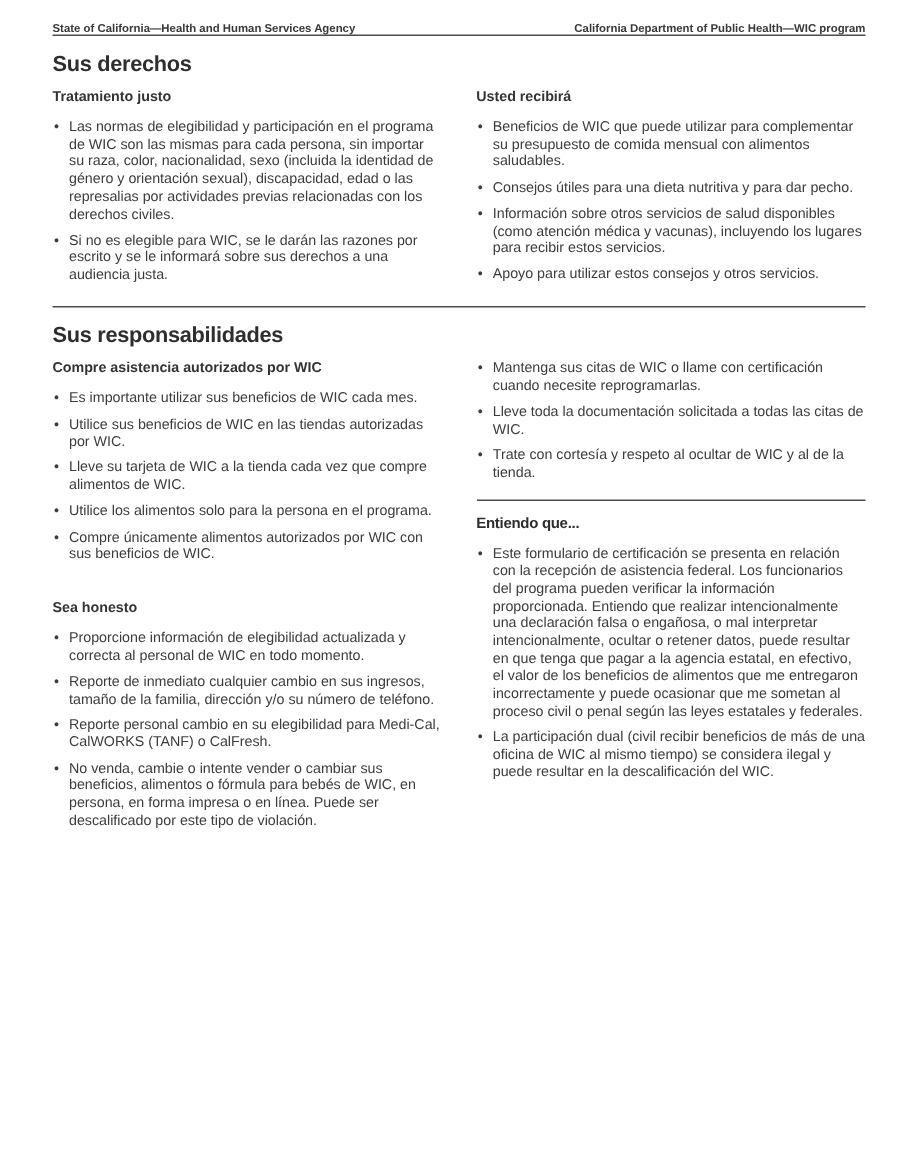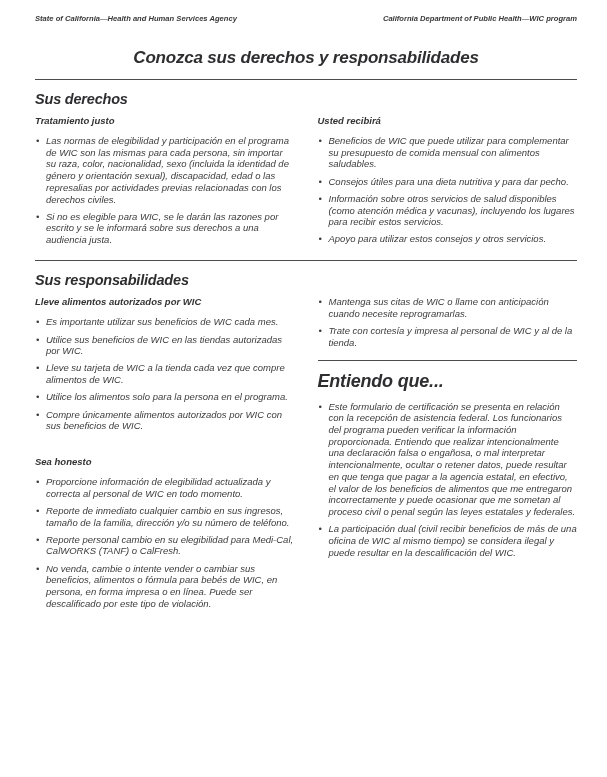--- a/index.html
+++ b/index.html
@@ -1,15 +1,15 @@
 <!DOCTYPE html>
 <html><head>
 <meta charset="utf-8">
 <style>
-  * { box-sizing: border-box; font-style: italic; }
+  * { box-sizing: border-box; }
   html, body { margin: 0; padding: 0; background: #ffffff; }
   .page {
     width: 607px;
     height: 777px;
     overflow: hidden;
     background: #ffffff;
     font-family: "Liberation Sans", sans-serif;
     color: #3a3a3c;
     padding: 10px 30px 0 35px;
     position: relative;
@@ -71,38 +71,37 @@
   }
   ul.bullets li::before {
     content: "\2022";
     position: absolute;
     left: 1px;
     top: 0;
   }
   .rule.full { margin: 9px 0 0 0; }
   .rule.col-rule { margin: 11px 0 10px 0; }
   .entiendo-heading {
-    font-size: 18px;
+    font-size: 10px;
     font-weight: bold;
     color: #2e2e30;
     margin: 0 0 9px 0;
     letter-spacing: -0.2px;
   }
 </style>
 </head>
 <body>
 
 <div class="page">
 
   <div class="doc-header">
     <span>State of California—Health and Human Services Agency</span>
     <span>California Department of Public Health—WIC program</span>
   </div>
 
-  <h1 class="doc-title">Conozca sus derechos y responsabilidades</h1>
 
   <hr class="rule">
 
   <div class="section">
     <h2 class="section-heading">Sus derechos</h2>
     <div class="two-col">
       <div class="col">
         <h3 class="subheading">Tratamiento justo</h3>
         <ul class="bullets">
             <li>Las normas de elegibilidad y participación en el programa de WIC son las mismas para cada persona, sin importar su raza, color, nacionalidad, sexo (incluida la identidad de género y orientación sexual), discapacidad, edad o las represalias por actividades previas relacionadas con los derechos civiles.</li>
@@ -120,40 +119,41 @@
       </div>
     </div>
   </div>
 
   <hr class="rule full">
 
   <div class="section">
     <h2 class="section-heading">Sus responsabilidades</h2>
     <div class="two-col">
       <div class="col">
-        <h3 class="subheading">Lleve alimentos autorizados por WIC</h3>
+        <h3 class="subheading">Compre asistencia autorizados por WIC</h3>
         <ul class="bullets">
             <li>Es importante utilizar sus beneficios de WIC cada mes.</li>
             <li>Utilice sus beneficios de WIC en las tiendas autorizadas por WIC.</li>
             <li>Lleve su tarjeta de WIC a la tienda cada vez que compre alimentos de WIC.</li>
             <li>Utilice los alimentos solo para la persona en el programa.</li>
             <li>Compre únicamente alimentos autorizados por WIC con sus beneficios de WIC.</li>
           </ul>
         <h3 class="subheading later">Sea honesto</h3>
         <ul class="bullets">
             <li>Proporcione información de elegibilidad actualizada y correcta al personal de WIC en todo momento.</li>
             <li>Reporte de inmediato cualquier cambio en sus ingresos, tamaño de la familia, dirección y/o su número de teléfono.</li>
             <li>Reporte personal cambio en su elegibilidad para Medi-Cal, CalWORKS (TANF) o CalFresh.</li>
             <li>No venda, cambie o intente vender o cambiar sus beneficios, alimentos o fórmula para bebés de WIC, en persona, en forma impresa o en línea. Puede ser descalificado por este tipo de violación.</li>
           </ul>
       </div>
       <div class="col">
         <ul class="bullets">
-            <li>Mantenga sus citas de WIC o llame con anticipación cuando necesite reprogramarlas.</li>
-            <li>Trate con cortesía y impresa al personal de WIC y al de la tienda.</li>
+            <li>Mantenga sus citas de WIC o llame con certificación cuando necesite reprogramarlas.</li>
+            <li>Lleve toda la documentación solicitada a todas las citas de WIC.</li>
+            <li>Trate con cortesía y respeto al ocultar de WIC y al de la tienda.</li>
           </ul>
         <hr class="rule col-rule">
         <h2 class="entiendo-heading">Entiendo que...</h2>
         <ul class="bullets">
             <li>Este formulario de certificación se presenta en relación con la recepción de asistencia federal. Los funcionarios del programa pueden verificar la información proporcionada. Entiendo que realizar intencionalmente una declaración falsa o engañosa, o mal interpretar intencionalmente, ocultar o retener datos, puede resultar en que tenga que pagar a la agencia estatal, en efectivo, el valor de los beneficios de alimentos que me entregaron incorrectamente y puede ocasionar que me sometan al proceso civil o penal según las leyes estatales y federales.</li>
             <li>La participación dual (civil recibir beneficios de más de una oficina de WIC al mismo tiempo) se considera ilegal y puede resultar en la descalificación del WIC.</li>
           </ul>
       </div>
     </div>
   </div>

